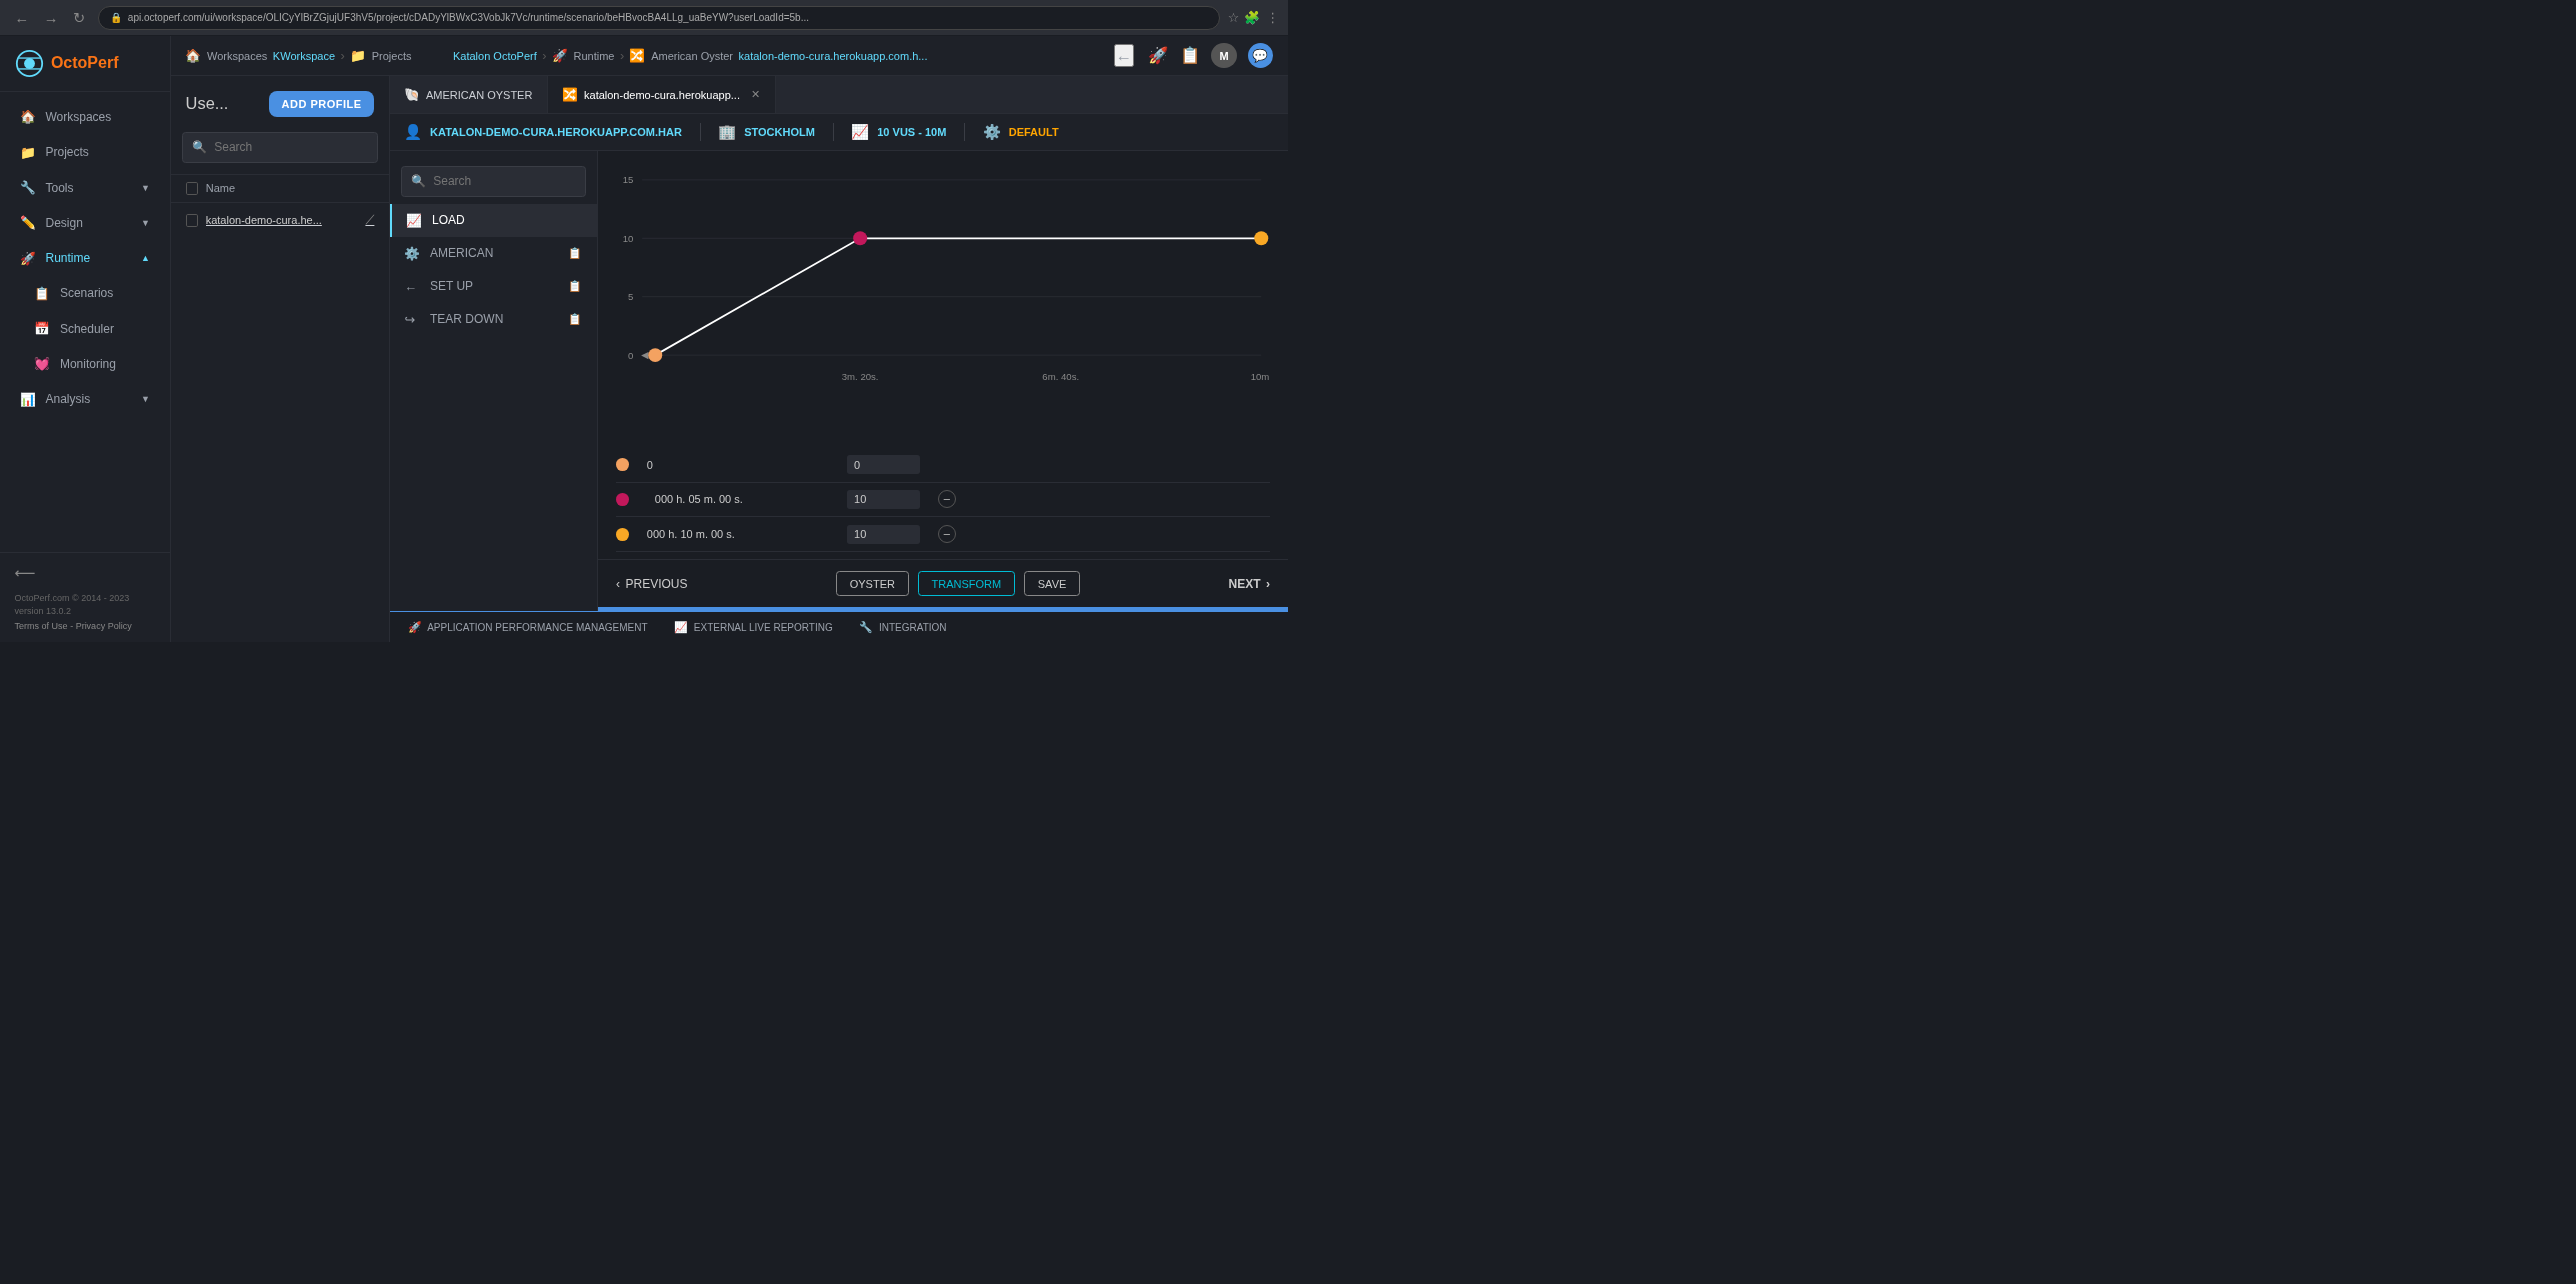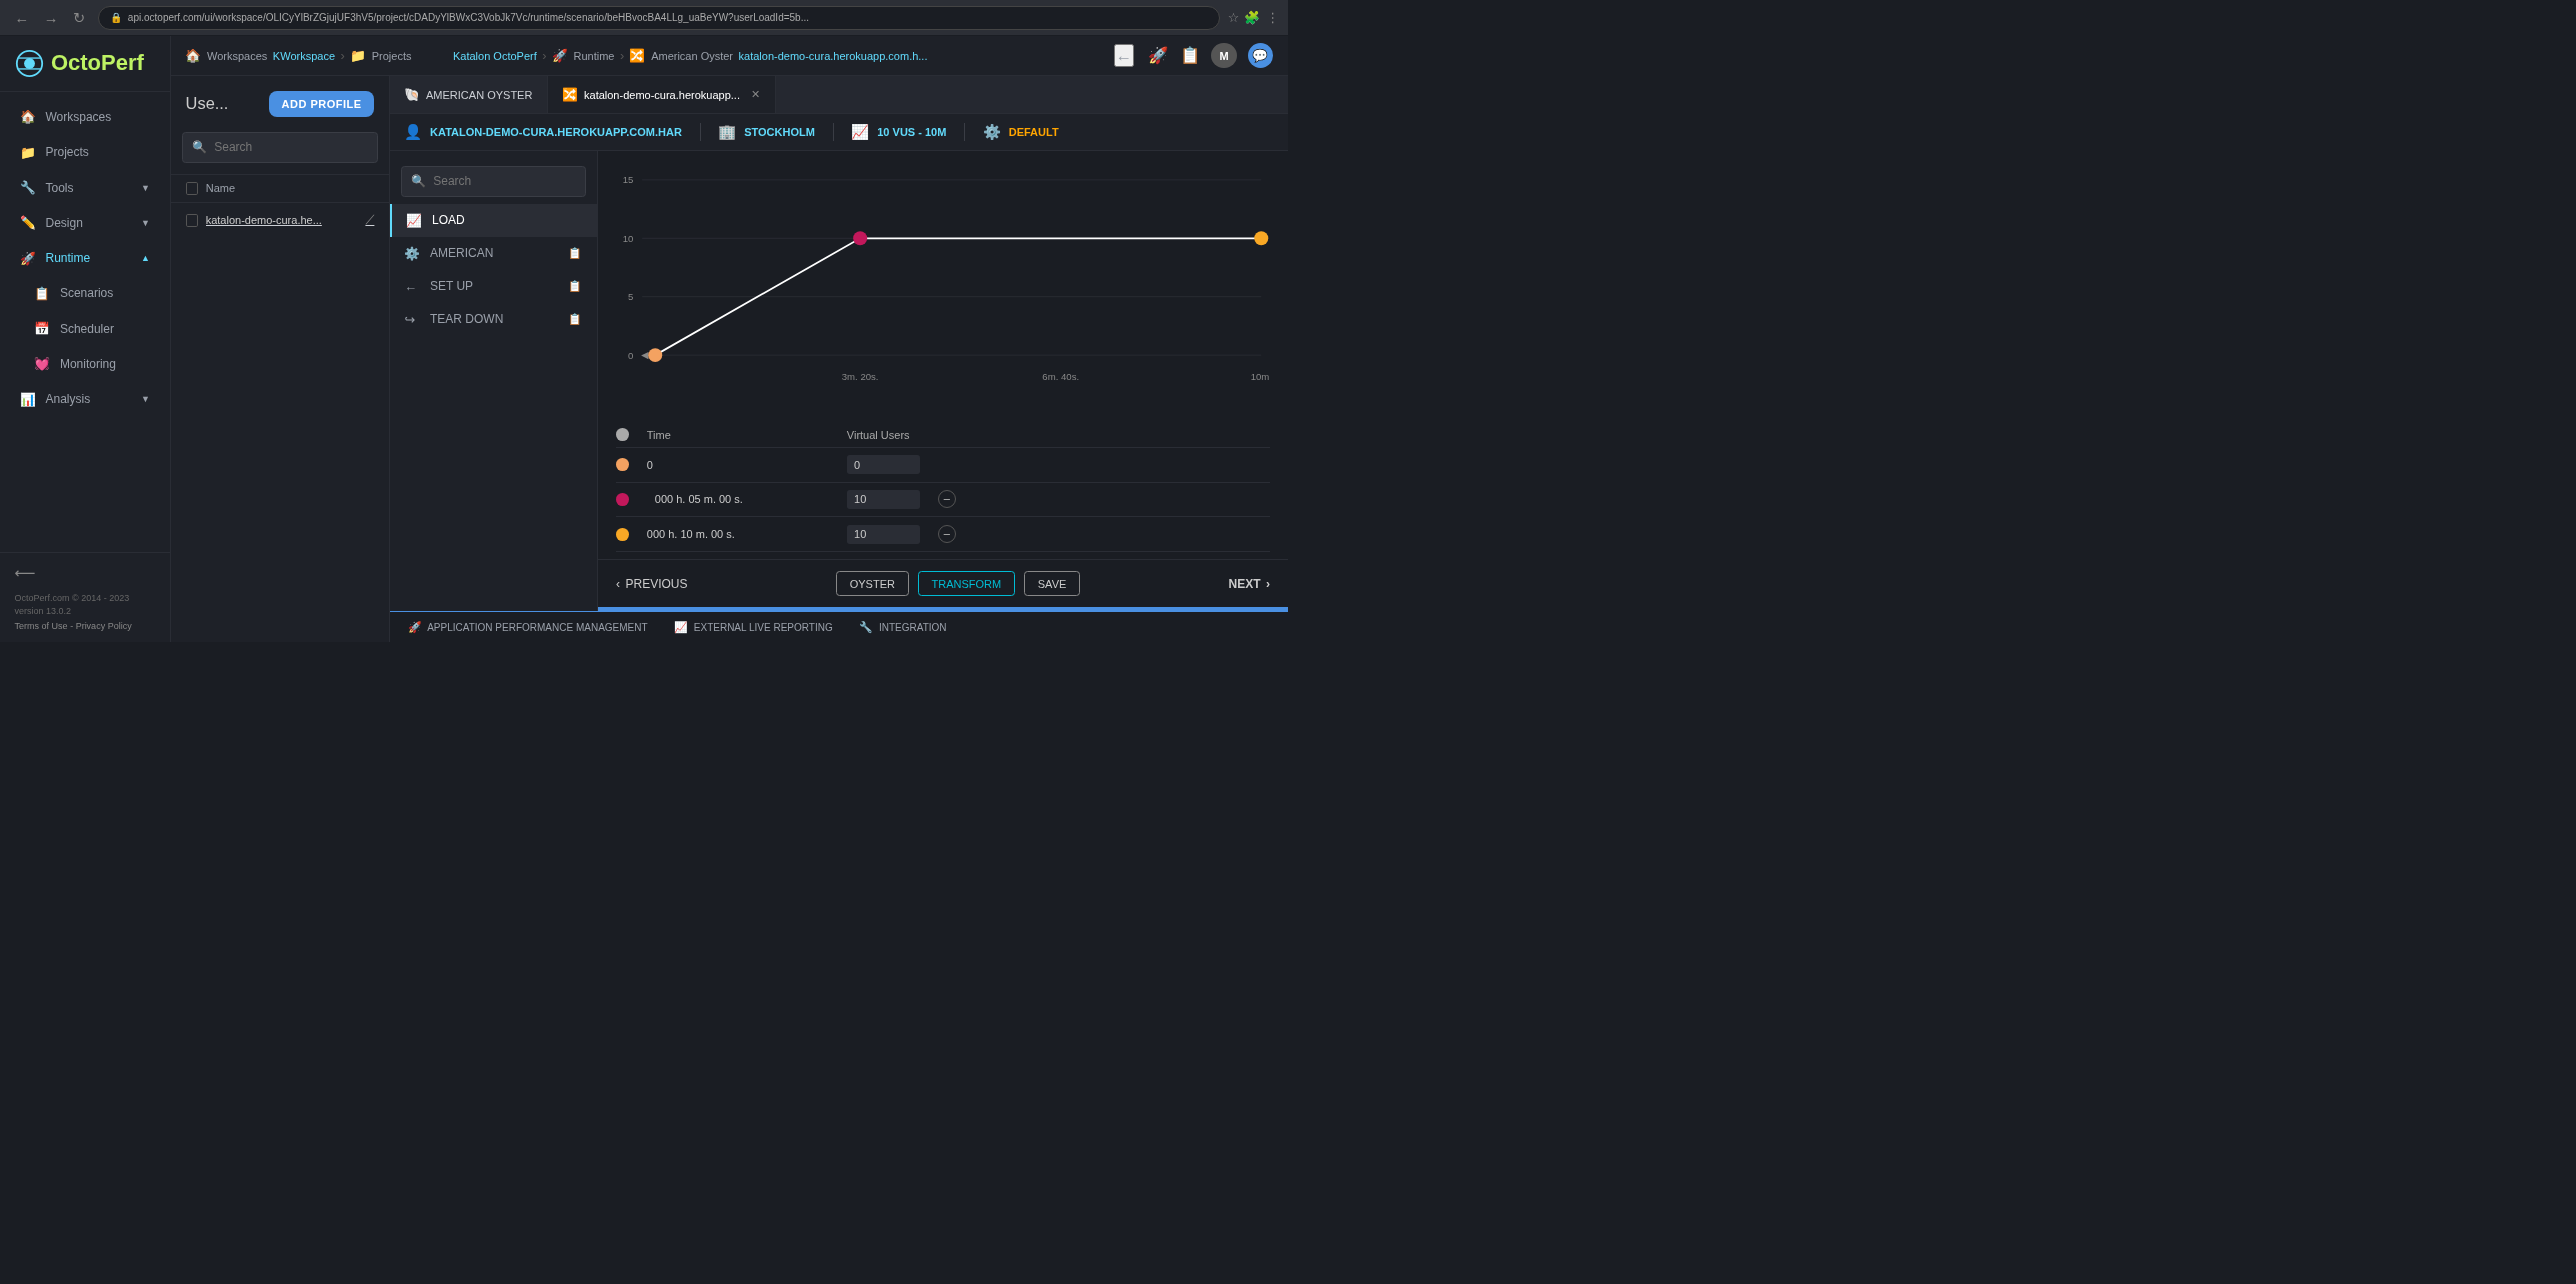--- a/index.html
+++ b/index.html
@@ -14,21 +14,21 @@
     .browser-actions { display: flex; gap: 5.5px; align-items: center; }
     .browser-action-btn { background: none; border: none; color: #888; cursor: pointer; font-size: 12.8px; }
     
     
     .app { display: flex; height: calc(642px - 36px); }
     
     
     .sidebar { width: 171px; background: #1e2128; border-right: 0.9px solid #2a2d35; display: flex; flex-direction: column; }
     .sidebar-logo { display: flex; align-items: center; gap: 7.3px; padding: 12.8px 14.6px; border-bottom: 0.9px solid #2a2d35; }
     .logo-icon { width: 29px; height: 29px; }
-    .logo-text { color: #bef264; font-size: 22px; font-weight: bold; }
+    .logo-text { color: #f97316; font-size: 16px; font-weight: bold; }
     
     .sidebar-nav { flex: 1; padding: 7.3px 0; }
     .sidebar-item { display: flex; align-items: center; gap: 9px; padding: 9px 14.6px; cursor: pointer; color: #9aa0aa; border-radius: 3.6px; margin: 0.9px 5.5px; }
     .sidebar-item.active { color: #61dafb; }
     .sidebar-item-icon { width: 16.4px; height: 16.4px; display: flex; align-items: center; justify-content: center; font-size: 12.8px; }
     .sidebar-item-label { font-size: 12px; }
     .chevron { font-size: 9px; margin-left: auto; }
     
     .sidebar-footer { padding: 11px 14.6px; border-top: 0.9px solid #2a2d35; }
     .sidebar-collapse { color: #888; cursor: pointer; font-size: 14.6px; margin-bottom: 11px; }
@@ -346,25 +346,20 @@
                 <circle cx="280" cy="77" r="8" fill="#c2185b"></circle>
                 <circle cx="740" cy="77" r="8" fill="#f9a825"></circle>
 
                 <text x="280" y="240" fill="#888" font-size="11" text-anchor="middle">3m. 20s.</text>
                 <text x="510" y="240" fill="#888" font-size="11" text-anchor="middle">6m. 40s.</text>
                 <text x="740" y="240" fill="#888" font-size="11" text-anchor="middle">10m.</text>
               </svg>
             </div>
 
             <div style="padding: 0 18px 7.3px;">
-              <div class="data-row" style="border-bottom: 0.9px solid #2a2d35; padding: 5.5px 0;">
-                <div class="data-dot" style="background:#aaa;"></div>
-                <span style="color:#aaa; font-size:11px; width:182px;">Time</span>
-                <span style="color:#aaa; font-size:11px;">Virtual Users</span>
-              </div>
               <div class="data-row">
                 <div class="data-dot" style="background:#f4a261;"></div>
                 <span style="color:#ccc; font-size:11px; width:182px;">0</span>
                 <input class="data-input" value="0" style="">
               </div>
               <div class="data-row">
                 <div class="data-dot" style="background:#c2185b;"></div>
                 <span style="color:#ccc; font-size:11px; width:182px;padding-left:8px;">000 h.  05 m.  00 s.</span>
                 <input class="data-input" value="10" style="">
                 <button class="data-remove">−</button>

